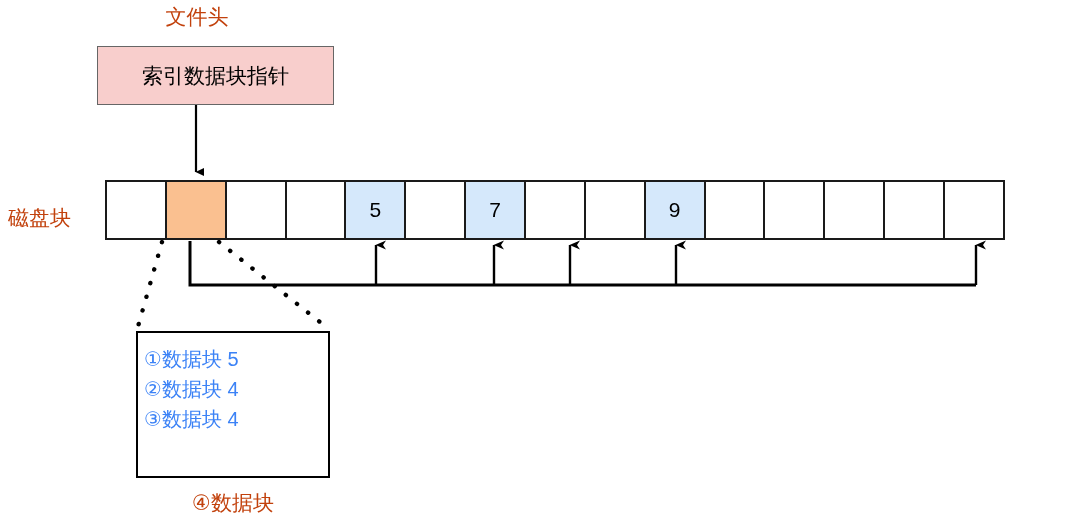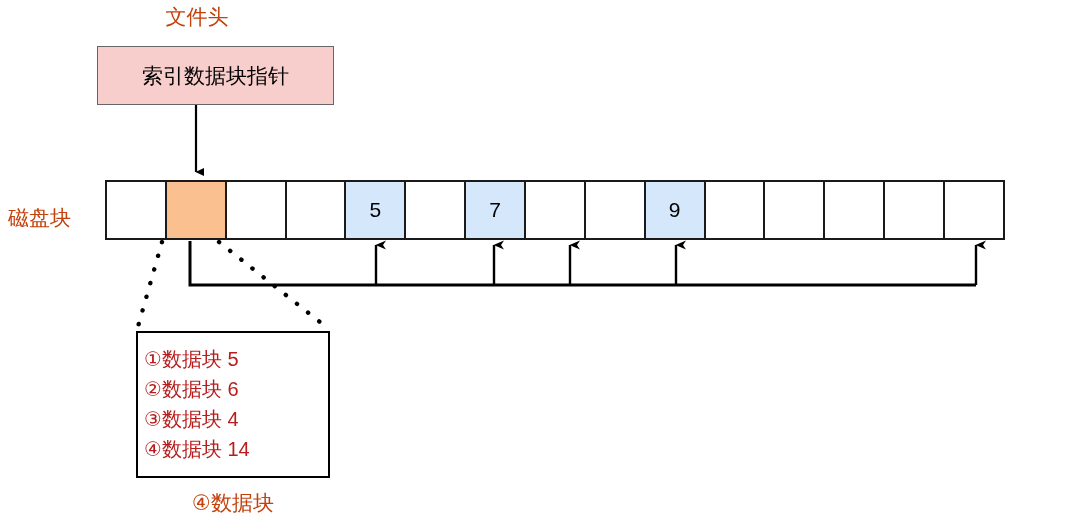--- a/index.html
+++ b/index.html
@@ -100,21 +100,21 @@
     width: 194px;
     height: 147px;
     background: #ffffff;
     border: 2px solid #000000;
     box-sizing: border-box;
     padding: 11px 0 0 6px;
   }
   .index-entry {
     font-size: 20px;
     line-height: 30px;
-    color: #b91c1c;
+    color: #3b82f6;
     white-space: nowrap;
   }
   #index-caption {
     left: 136px;
     top: 492px;
     width: 194px;
     text-align: center;
     font-size: 21px;
   }
 </style>
@@ -206,20 +206,19 @@
     <div class="disk-cell">
         <span></span>
       </div>
     <div class="disk-cell">
         <span></span>
       </div>
   </div>
 
   <div id="index-block-box">
     <div class="index-entry">①数据块 5</div>
-    <div class="index-entry">②数据块 6</div>
+    <div class="index-entry">②数据块 4</div>
     <div class="index-entry">③数据块 4</div>
-    <div class="index-entry">④数据块 14</div>
   </div>
 
   <div class="lbl" id="index-caption">④数据块</div>
 
 </div>
 
 </body></html>

